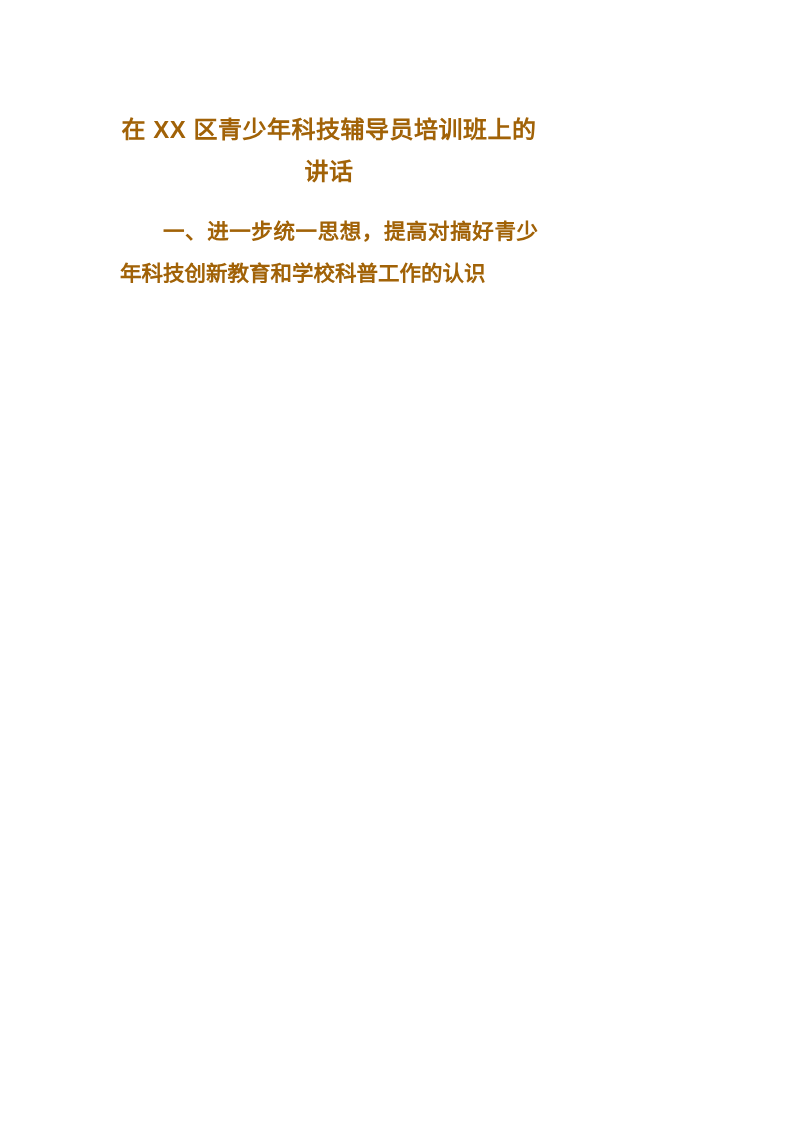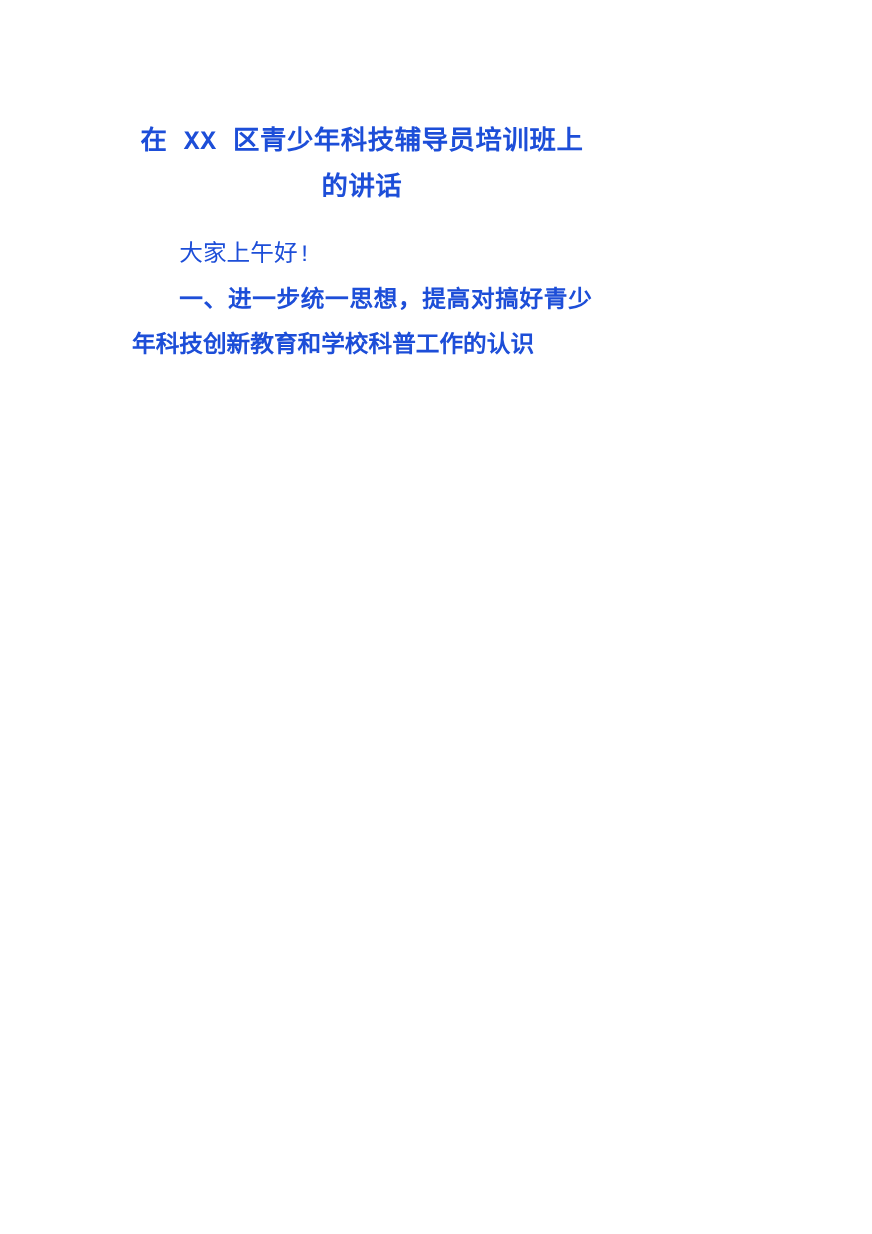--- a/index.html
+++ b/index.html
@@ -6,22 +6,22 @@
     margin: 0;
     padding: 0;
     background: #ffffff;
   }
   .page {
     position: relative;
     width: 649px;
     height: 1122px;
     margin: 0;
     background: #ffffff;
-    color: #1d4ed8;
-    font-family: Liberation Mono, monospace;
+    color: #a16207;
+    font-family: Liberation Sans, sans-serif;
     box-sizing: border-box;
     padding: 109px 111px 0 120px;
     overflow: hidden;
   }
   .doc-title {
     margin: 0 0 20px 0;
     font-size: 24px;
     font-weight: bold;
     line-height: 41.5px;
     text-align: center;
@@ -49,19 +49,18 @@
     word-break: break-all;
   }
 </style>
 </head>
 <body>
 
 <div class="page">
   <h1 class="doc-title">在 XX 区青少年科技辅导员培训班上的讲话</h1>
 
 
-  <p class="para indent-2em">大家上午好!</p>
 
 
 
   <h2 class="section-heading">一、进一步统一思想，提高对搞好青少年科技创新教育和学校科普工作的认识</h2>
 
 </div>
 
 </body></html>

